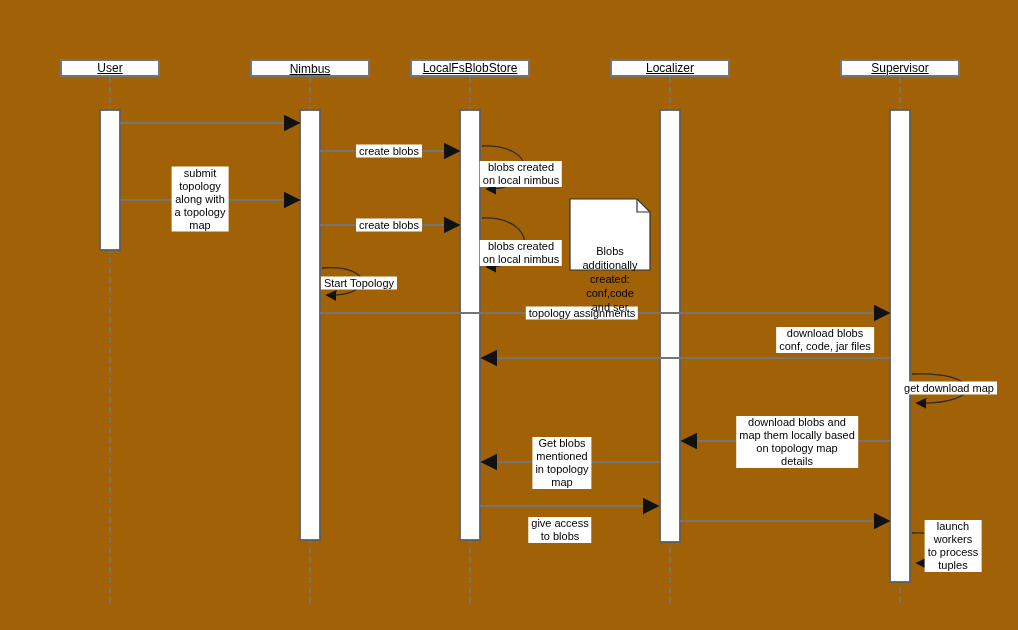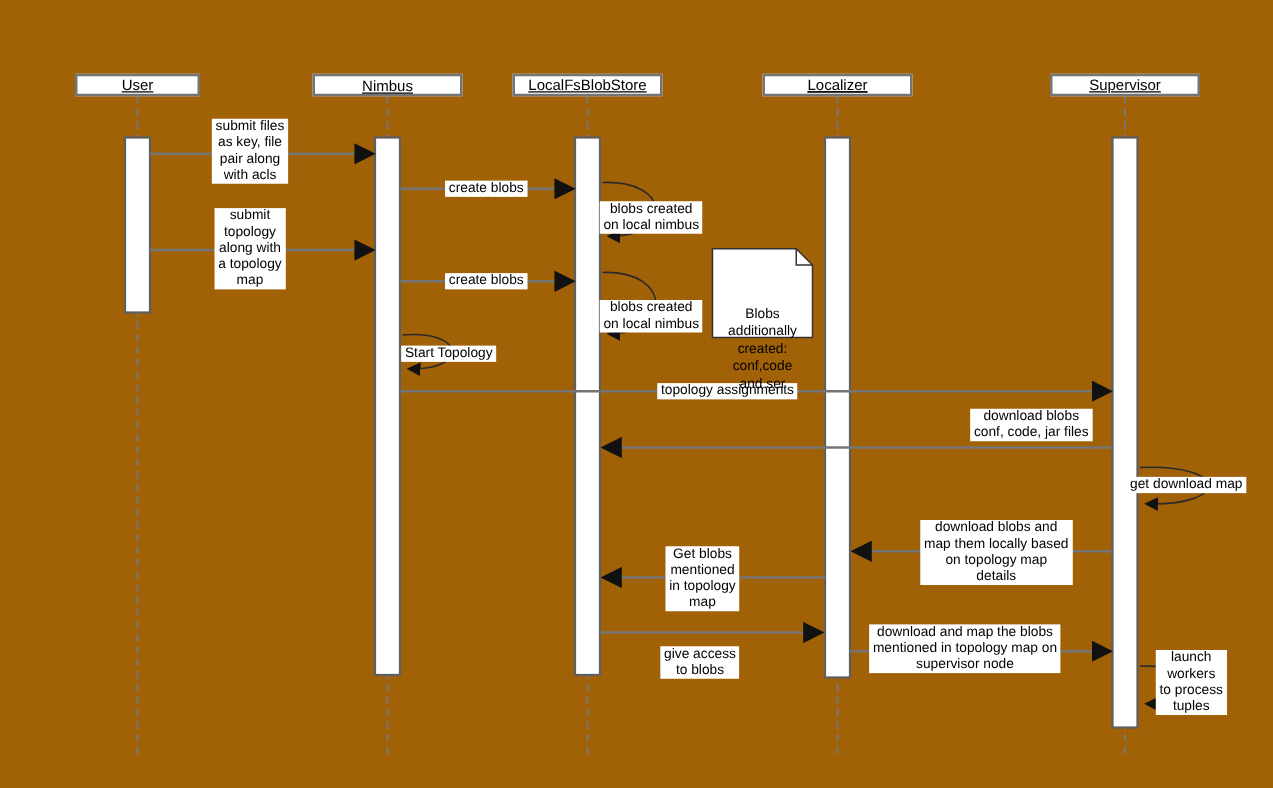--- a/index.html
+++ b/index.html
@@ -103,24 +103,20 @@
   <div class="actor-box" style="left:410px;top:59px;width:120px;">
     <span class="actor-name">LocalFsBlobStore</span>
   </div>
   <div class="actor-box" style="left:610px;top:59px;width:120px;text-decoration:underline;">
     <span class="actor-name">Localizer</span>
   </div>
   <div class="actor-box" style="left:840px;top:59px;width:120px;">
     <span class="actor-name">Supervisor</span>
   </div>
 
-  <div class="msg-label" style="left:200px;top:121px;">submit files
-as key, file
-pair along
-with acls</div>
   <div class="msg-label" style="left:389px;top:151px;">create blobs</div>
   <div class="msg-label" style="left:521px;top:174px;">blobs created
 on local nimbus</div>
   <div class="msg-label" style="left:200px;top:199px;">submit
 topology
 along with
 a topology
 map</div>
   <div class="msg-label" style="left:389px;top:225px;">create blobs</div>
   <div class="msg-label" style="left:521px;top:253px;">blobs created
@@ -133,23 +129,20 @@
   <div class="msg-label" style="left:797px;top:442px;">download blobs and
 map them locally based
 on topology map
 details</div>
   <div class="msg-label" style="left:562px;top:463px;">Get blobs
 mentioned
 in topology
 map</div>
   <div class="msg-label" style="left:560px;top:530px;">give access
 to blobs</div>
-  <div class="msg-label" style="left:772px;top:519px;">download and map the blobs
-mentioned in topology map on
-supervisor node</div>
   <div class="msg-label" style="left:953px;top:546px;">launch
 workers
 to process
 tuples</div>
 
   <div class="msg-label no-bg note-label" style="left:610px;top:234px;margin-top:45px;">Blobs
 additionally
 created:
 conf,code
 and ser</div>

